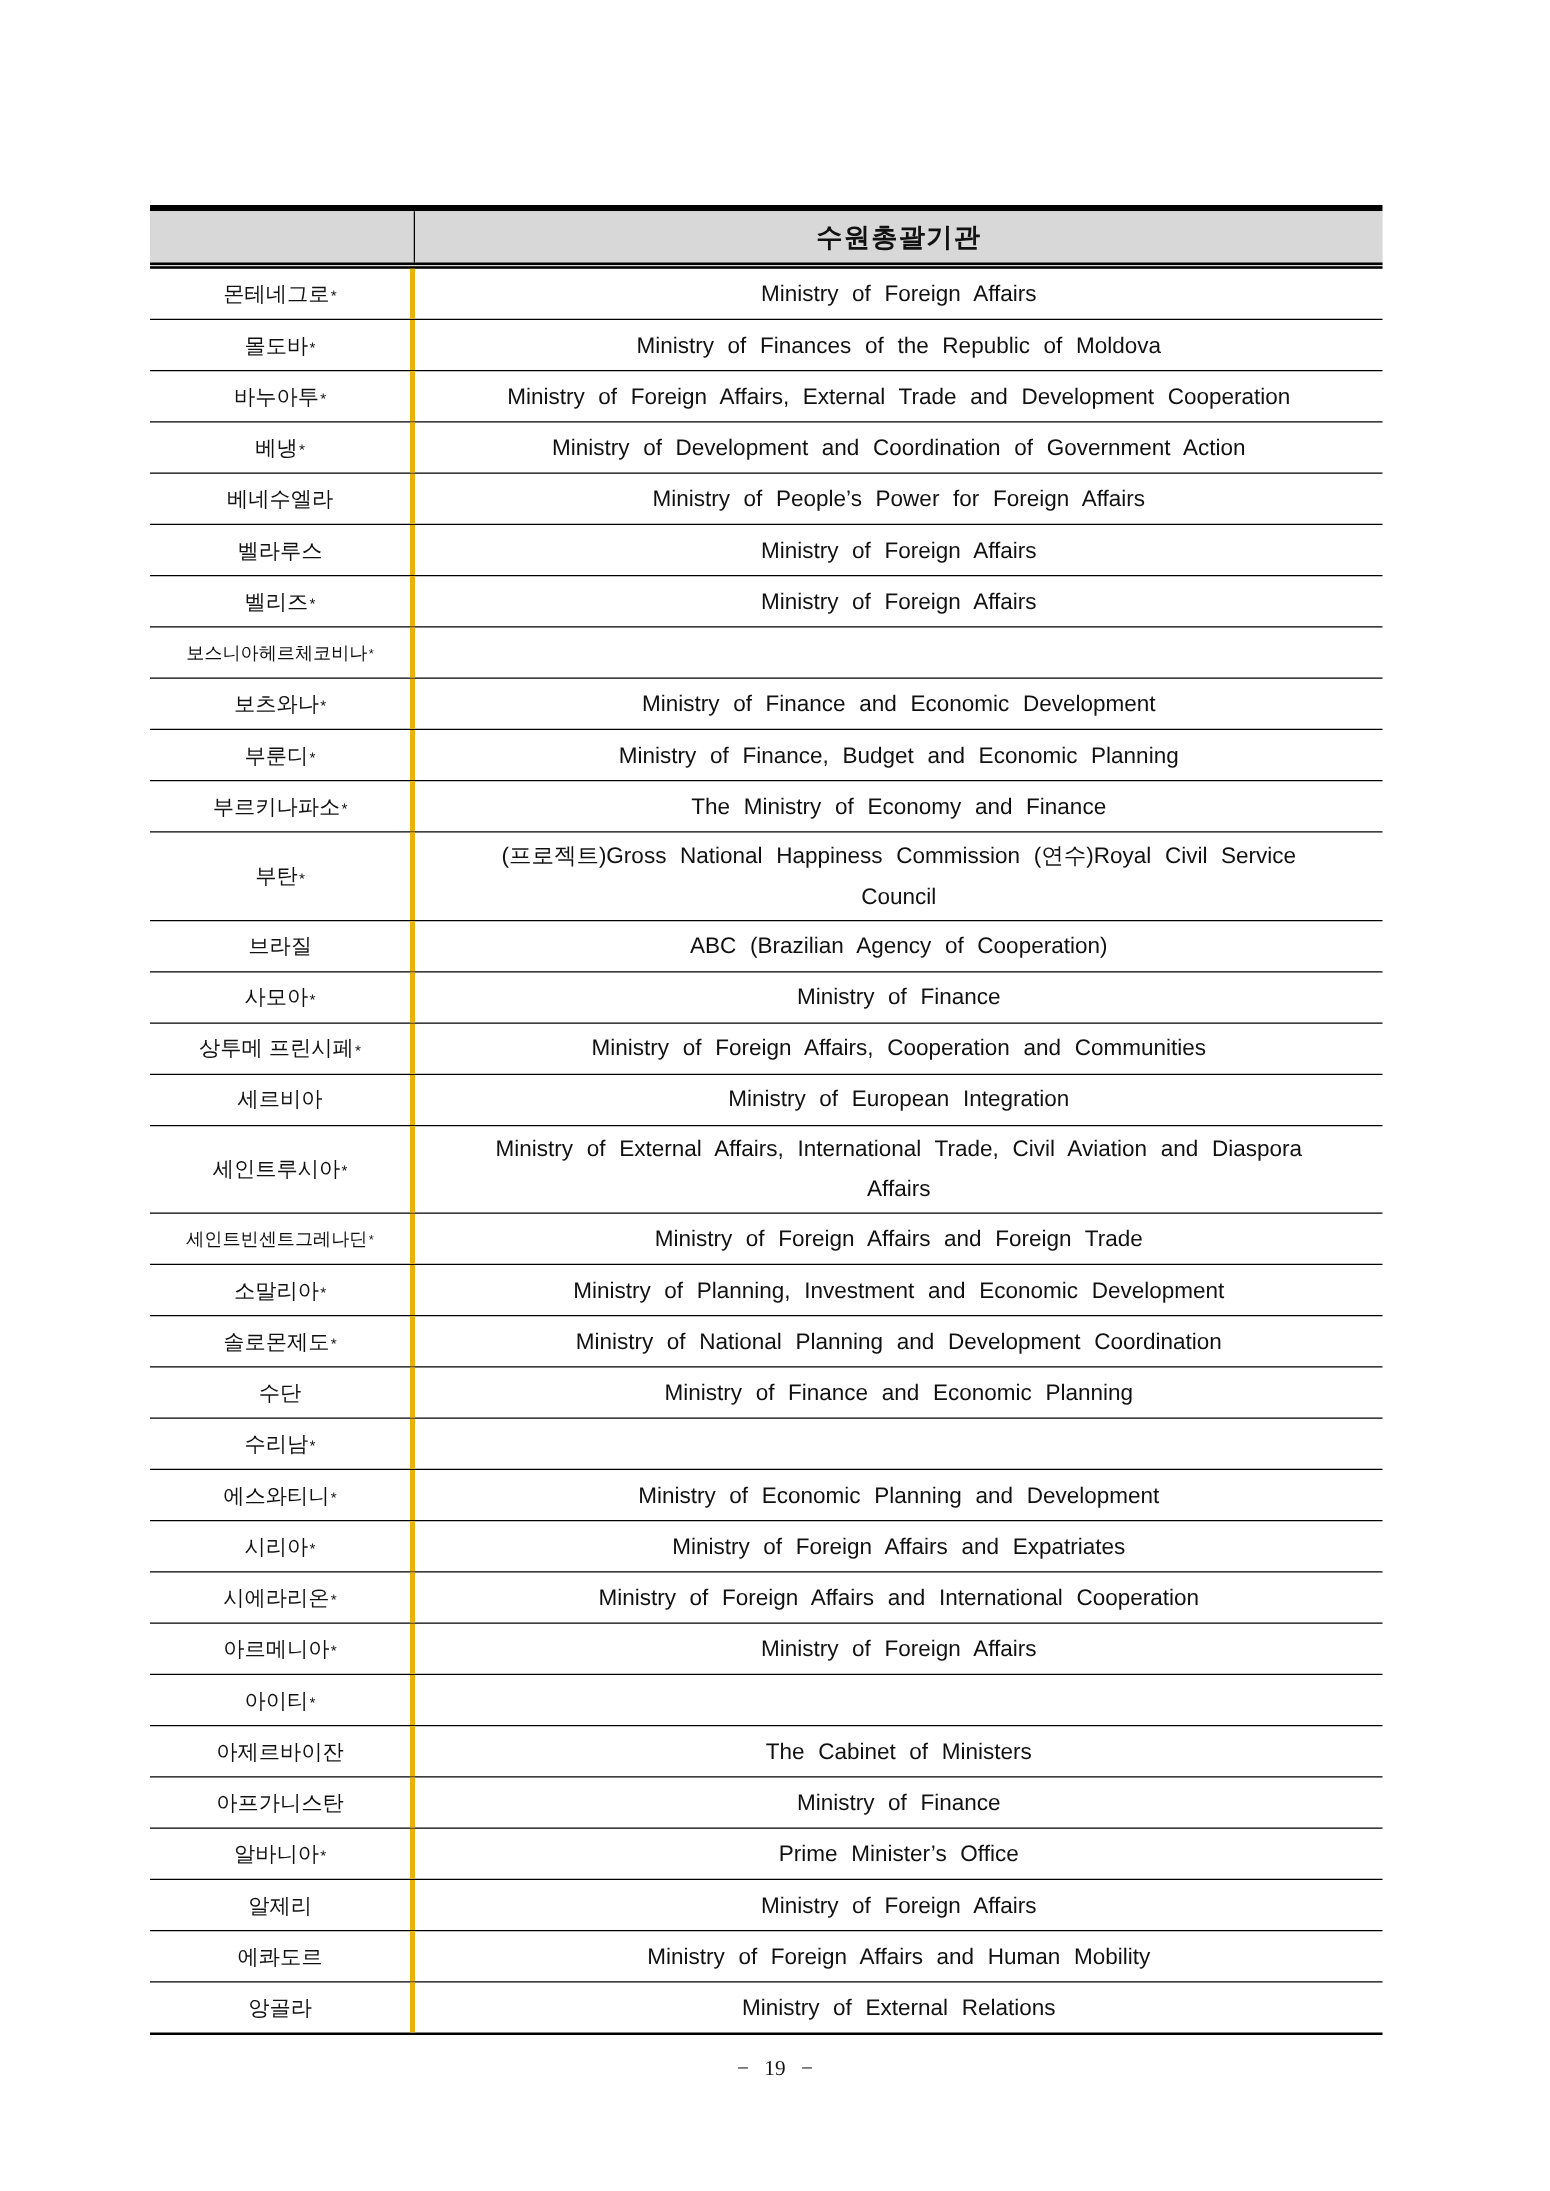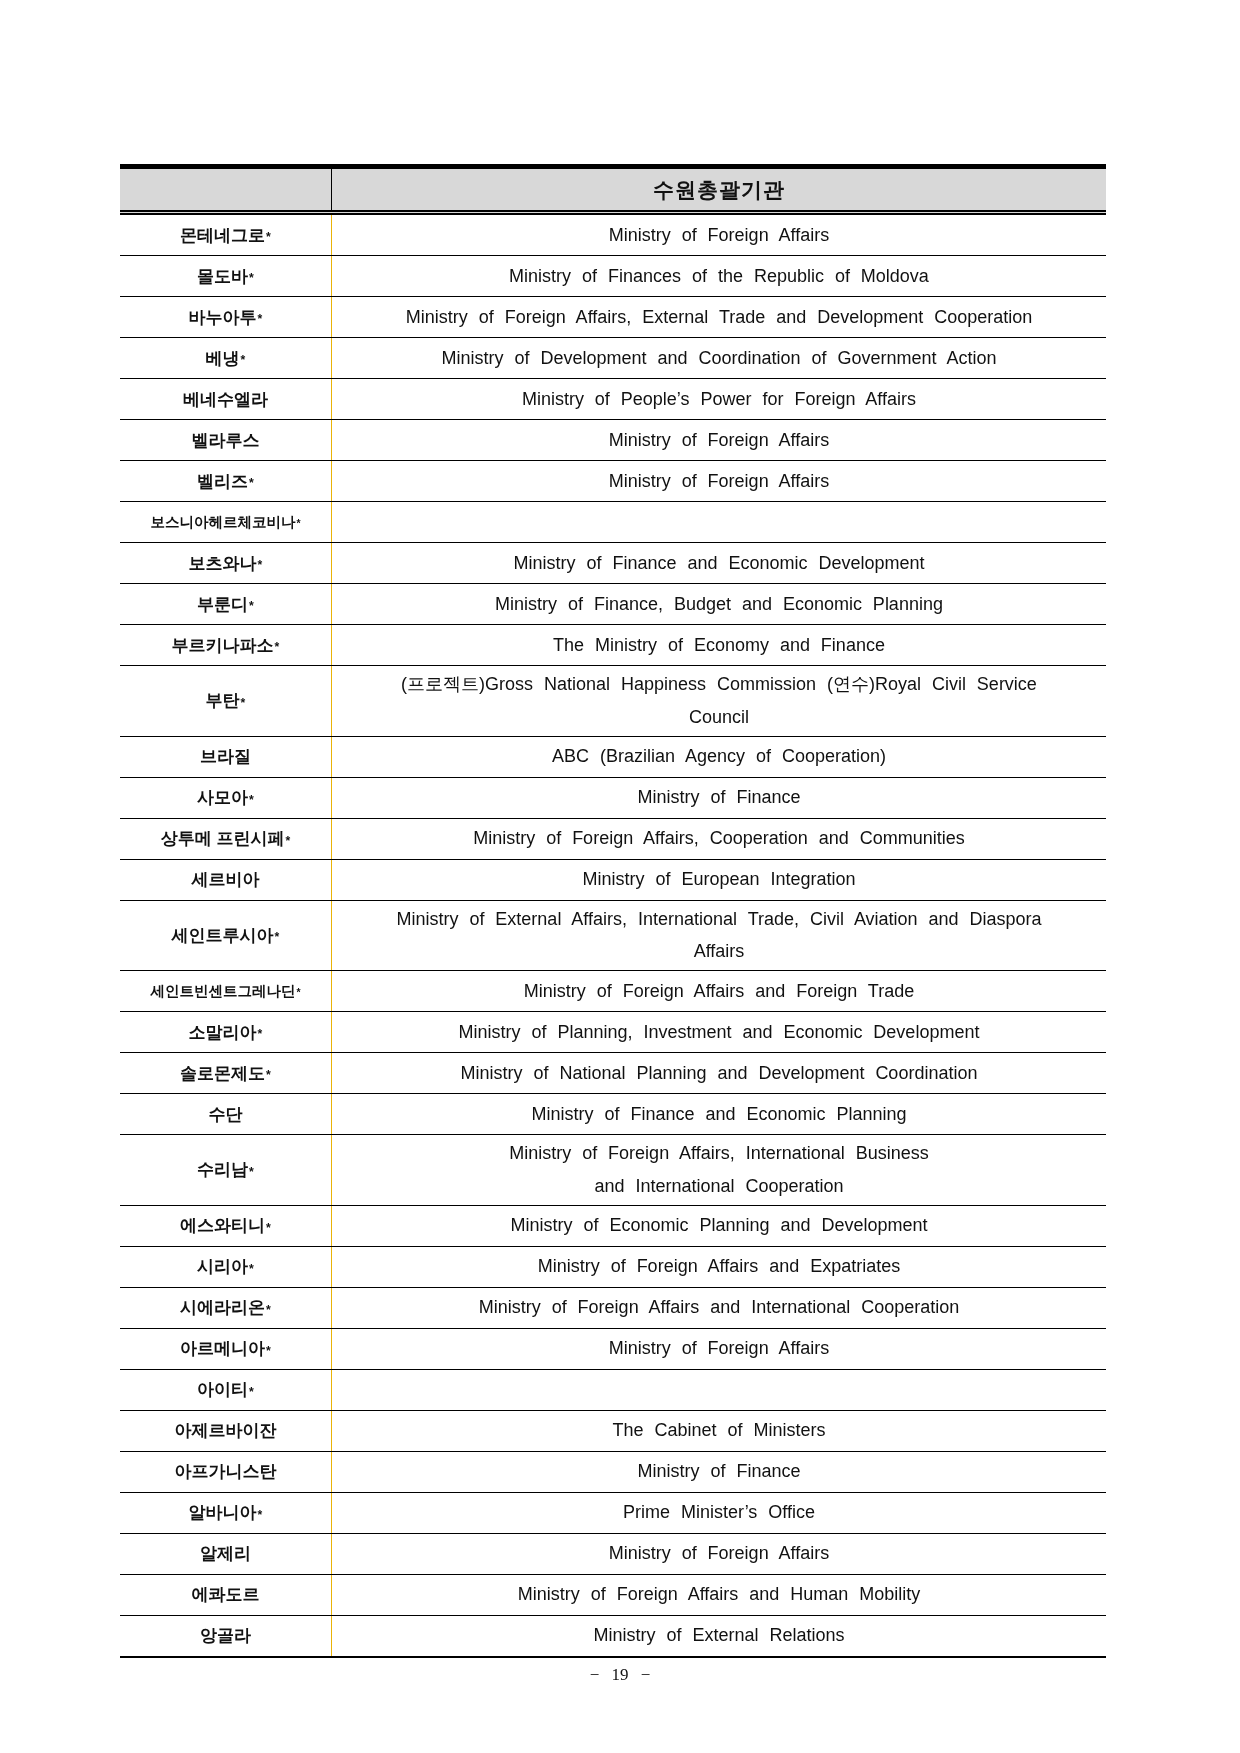--- a/index.html
+++ b/index.html
@@ -37,27 +37,26 @@
     letter-spacing: 1px;
   }
   .trow {
     display: flex;
     border-bottom: 1px solid #000;
     min-height: 40px;
   }
   .trow:last-child { border-bottom: none; }
   .c1 {
     width: 212px;
-    border-right: 1px solid #eab308;
+    border-right: 4px solid #eab308;
     display: flex; align-items: center; justify-content: center;
     font-size: 17px;
     padding: 2px 6px;
     box-sizing: border-box;
     text-align: center;
-    font-weight: bold;
   }
   .c1.small { font-size: 14.5px; }
   .star {
     font-size: 0.72em;
     position: relative;
     top: 0.18em;
     margin-left: 1px;
   }
   .c2 {
     flex: 1;
@@ -71,21 +70,20 @@
     box-sizing: border-box;
   }
   .page-num {
     position: absolute;
     top: 1645px;
     left: 0; width: 100%;
     text-align: center;
     font-family: "Liberation Serif", serif;
     font-size: 17px;
     word-spacing: 8px;
-    margin-top: 20px;
   }
 </style>
 </head>
 <body>
 
 <div class="doc-table">
   <div class="thead">
     <div class="th1"></div>
     <div class="th2">수원총괄기관</div>
   </div>
@@ -231,22 +229,20 @@
         <div class="c1">
           <span>수단</span>
         </div>
         <div class="c2">Ministry of Finance and Economic Planning</div>
       </div>
       <div class="trow">
         <div class="c1">
           <span>수리남</span>
           <span class="star">*</span>
         </div>
-        <div class="c2">Ministry of Foreign Affairs, International Business
-and International Cooperation</div>
       </div>
       <div class="trow">
         <div class="c1">
           <span>에스와티니</span>
           <span class="star">*</span>
         </div>
         <div class="c2">Ministry of Economic Planning and Development</div>
       </div>
       <div class="trow">
         <div class="c1">

